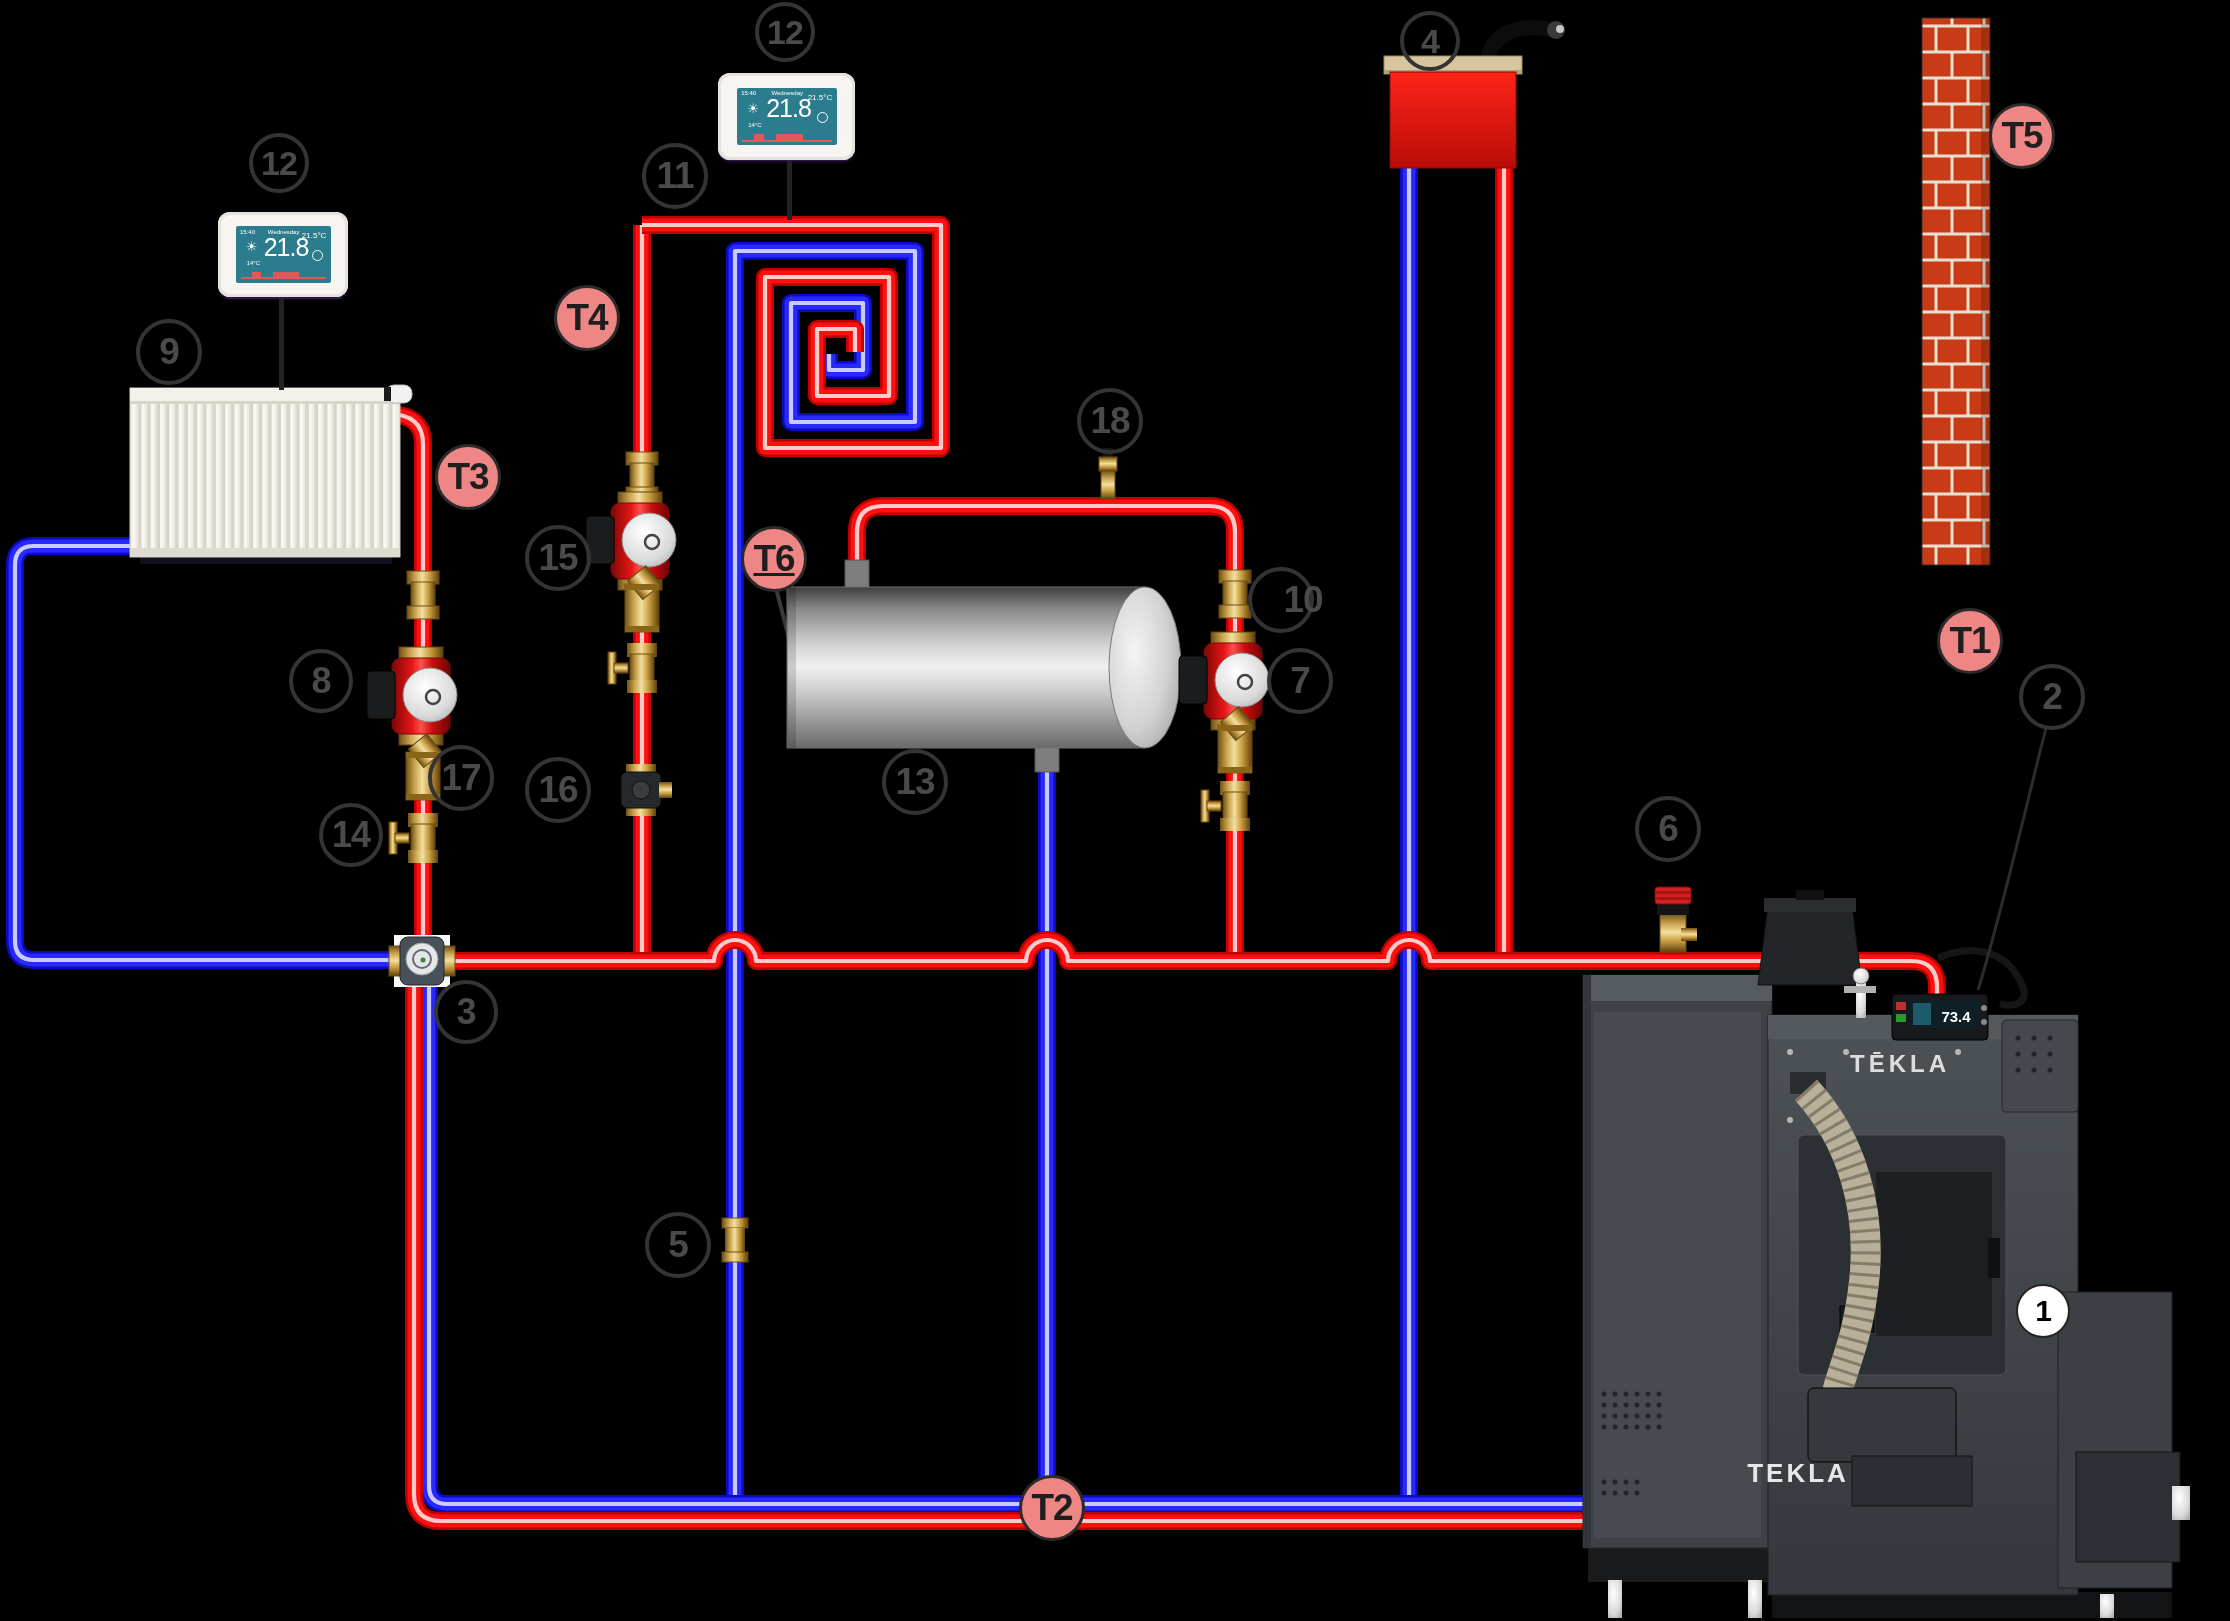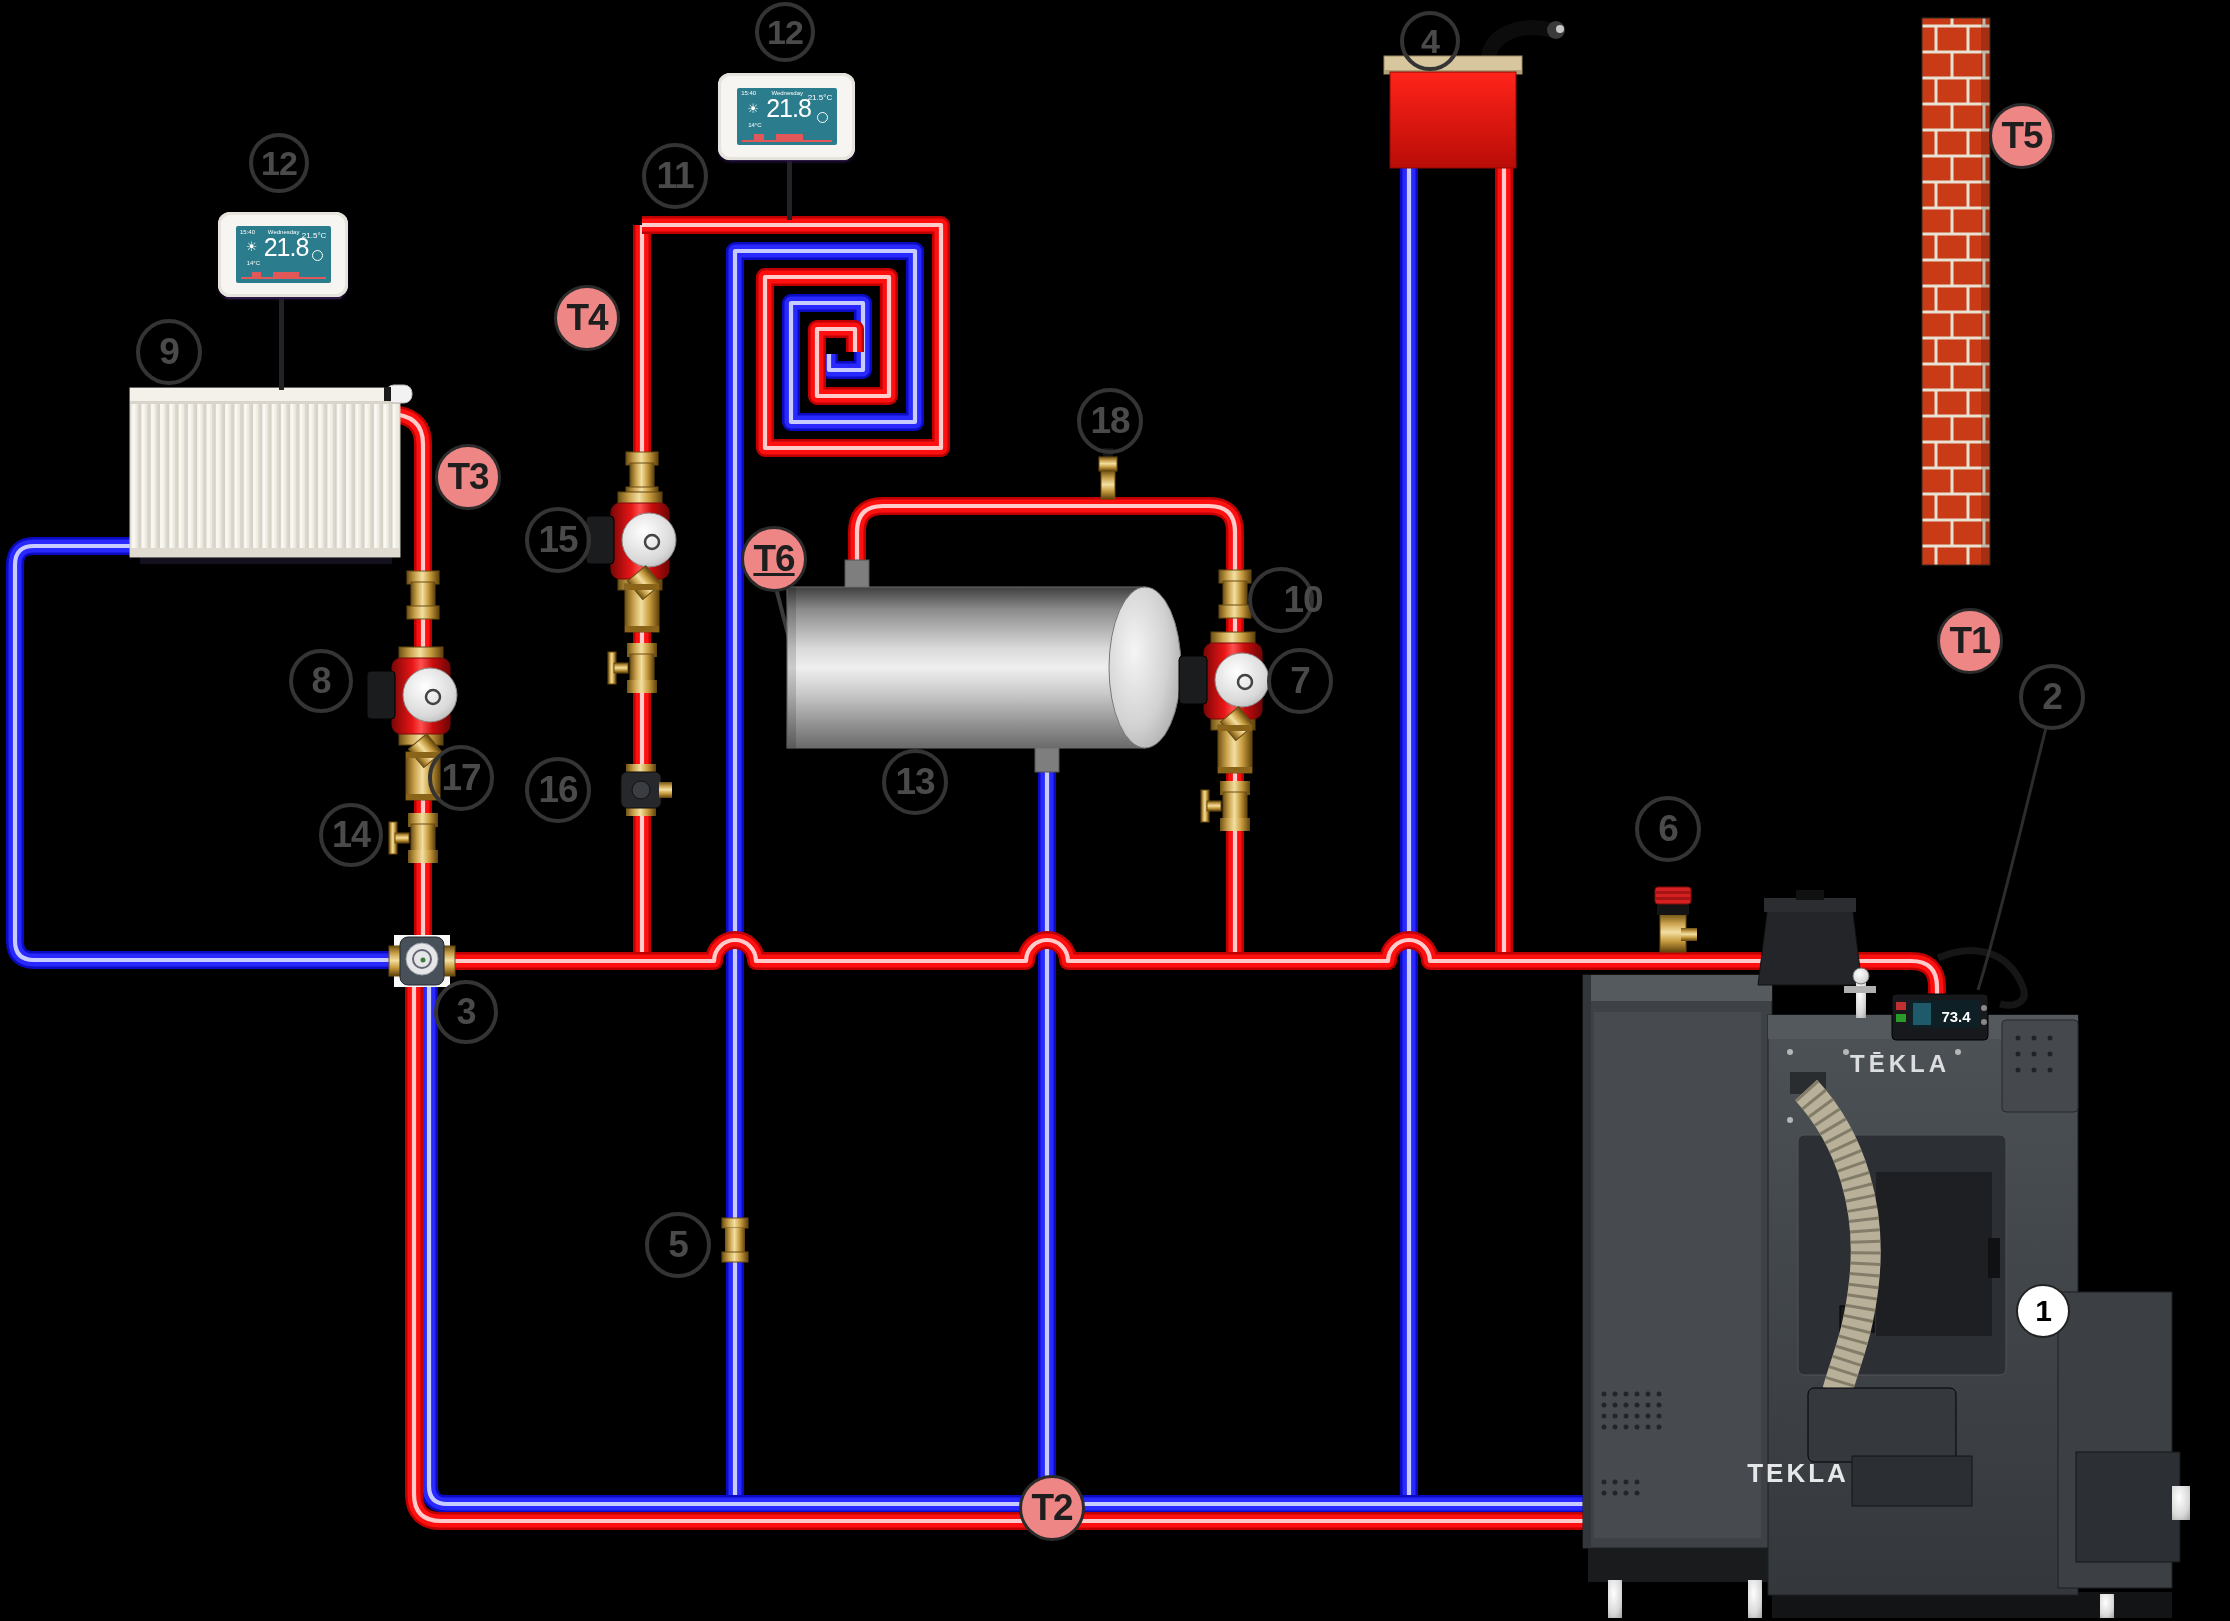--- a/index.html
+++ b/index.html
@@ -450,21 +450,21 @@
       <div class="callout outline" style="left: 249px; top: 133px; height: 60px; width: 60px; font-size: 34px;">12</div>
       <div class="callout outline" style="left: 136px; top: 319px; height: 66px; width: 66px; font-size: 37px;">9</div>
       <div class="callout pink" style="left: 435px; top: 444px; height: 66px; width: 66px; font-size: 37px;">T3</div>
       <div class="callout outline" style="left: 289px; top: 649px; height: 64px; width: 64px; font-size: 36px;">8</div>
       <div class="callout outline" style="left: 428px; top: 745px; height: 66px; width: 66px; font-size: 37px;">17</div>
       <div class="callout outline" style="left: 319px; top: 803px; height: 64px; width: 64px; font-size: 36px;">14</div>
       <div class="callout outline" style="left: 434px; top: 980px; height: 64px; width: 64px; font-size: 36px;">3</div>
       <div class="callout outline" style="left: 755px; top: 2px; height: 60px; width: 60px; font-size: 34px;">12</div>
       <div class="callout outline" style="left: 642px; top: 143px; height: 66px; width: 66px; font-size: 37px;">11</div>
       <div class="callout pink" style="left: 554px; top: 285px; height: 66px; width: 66px; font-size: 37px;">T4</div>
-      <div class="callout outline" style="left: 525px; top: 507px; height: 66px; width: 66px; font-size: 37px;">15</div>
+      <div class="callout outline" style="left: 525px; top: 525px; height: 66px; width: 66px; font-size: 37px;">15</div>
       <div class="callout outline" style="left: 525px; top: 757px; height: 66px; width: 66px; font-size: 37px;">16</div>
       <div class="callout outline" style="left: 645px; top: 1212px; height: 66px; width: 66px; font-size: 37px;">5</div>
       <div class="callout pink" style="left: 741px; top: 526px; height: 66px; width: 66px; font-size: 37px; text-decoration: underline;">T6</div>
       <div class="callout outline" style="left: 882px; top: 749px; height: 66px; width: 66px; font-size: 37px;">13</div>
       <div class="callout outline" style="left: 1077px; top: 388px; height: 66px; width: 66px; font-size: 37px; text-align: right;">18</div>
       <div class="callout outline" style="left: 1248px; top: 567px; height: 66px; width: 66px; font-size: 37px; padding-left: 44px;">10</div>
       <div class="callout outline" style="left: 1267px; top: 648px; height: 66px; width: 66px; font-size: 37px;">7</div>
       <div class="callout outline" style="left: 1400px; top: 11px; height: 60px; width: 60px; font-size: 34px;">4</div>
       <div class="callout outline" style="left: 1635px; top: 796px; height: 66px; width: 66px; font-size: 37px;">6</div>
       <div class="callout pink" style="left: 1937px; top: 608px; height: 66px; width: 66px; font-size: 37px;">T1</div>

